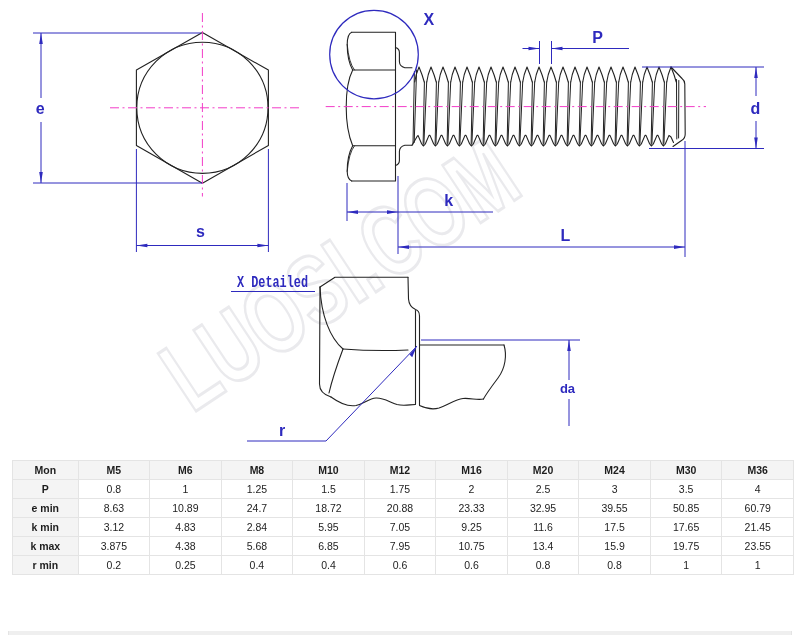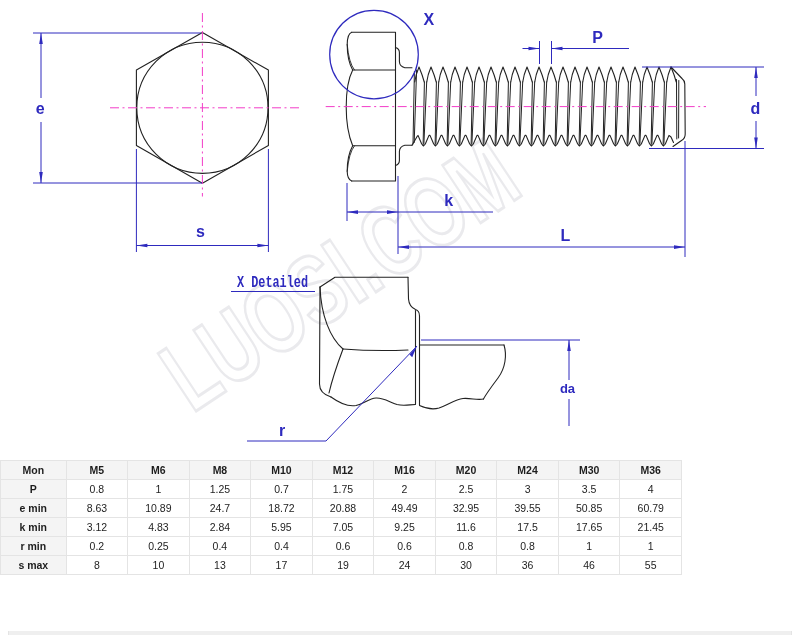--- a/index.html
+++ b/index.html
@@ -1,17 +1,17 @@
 <!DOCTYPE html>
 <html><head><meta charset="utf-8">
 <style>
 html,body{margin:0;padding:0;background:#fff;}
 body{width:800px;height:635px;position:relative;overflow:hidden;font-family:"Liberation Sans",sans-serif;}
 svg{position:absolute;left:0;top:0;}
-#tbl{position:absolute;left:0;top:460px;width:682px;border-collapse:collapse;table-layout:fixed;font-size:10.5px;color:#1d1d1d;}
+#tbl{position:absolute;left:12px;top:460px;width:782px;border-collapse:collapse;table-layout:fixed;font-size:10.5px;color:#1d1d1d;}
 #tbl td{border:1px solid #e4e4e4;text-align:center;height:18px;padding:0;background:#fff;}
 #tbl td.h{background:#f4f4f4;font-weight:bold;}
 #tbl td:first-child{width:64.6px;}
 #band{position:absolute;left:8px;top:631px;width:782px;height:4px;background:#efefef;border-left:1px solid #e4e4e4;border-right:1px solid #e4e4e4;}
 </style></head>
 <body>
 <svg width="800" height="635" viewBox="0 0 800 635">
 <g id="wmg" transform="translate(340,275) rotate(-33.5)">
       <text x="0" y="34" text-anchor="middle" font-family="Liberation Sans, sans-serif" font-size="100" font-weight="bold" fill="none" stroke="#eaeaed" stroke-width="3" textLength="400" lengthAdjust="spacingAndGlyphs">LUOSI.COM</text>
     </g>
@@ -128,75 +128,75 @@
         <td class="h">M20</td>
         <td class="h">M24</td>
         <td class="h">M30</td>
         <td class="h">M36</td>
       </tr>
 <tr>
         <td class="h">P</td>
         <td>0.8</td>
         <td>1</td>
         <td>1.25</td>
-        <td>0.7</td>
+        <td>1.5</td>
         <td>1.75</td>
         <td>2</td>
         <td>2.5</td>
         <td>3</td>
         <td>3.5</td>
         <td>4</td>
       </tr>
 <tr>
         <td class="h">e min</td>
         <td>8.63</td>
         <td>10.89</td>
         <td>24.7</td>
         <td>18.72</td>
         <td>20.88</td>
-        <td>49.49</td>
+        <td>23.33</td>
         <td>32.95</td>
         <td>39.55</td>
         <td>50.85</td>
         <td>60.79</td>
       </tr>
 <tr>
         <td class="h">k min</td>
         <td>3.12</td>
         <td>4.83</td>
         <td>2.84</td>
         <td>5.95</td>
         <td>7.05</td>
         <td>9.25</td>
         <td>11.6</td>
         <td>17.5</td>
         <td>17.65</td>
         <td>21.45</td>
       </tr>
 <tr>
+        <td class="h">k max</td>
+        <td>3.875</td>
+        <td>4.38</td>
+        <td>5.68</td>
+        <td>6.85</td>
+        <td>7.95</td>
+        <td>10.75</td>
+        <td>13.4</td>
+        <td>15.9</td>
+        <td>19.75</td>
+        <td>23.55</td>
+      </tr>
+<tr>
         <td class="h">r min</td>
         <td>0.2</td>
         <td>0.25</td>
         <td>0.4</td>
         <td>0.4</td>
         <td>0.6</td>
         <td>0.6</td>
         <td>0.8</td>
         <td>0.8</td>
         <td>1</td>
         <td>1</td>
       </tr>
-<tr>
-        <td class="h">s max</td>
-        <td>8</td>
-        <td>10</td>
-        <td>13</td>
-        <td>17</td>
-        <td>19</td>
-        <td>24</td>
-        <td>30</td>
-        <td>36</td>
-        <td>46</td>
-        <td>55</td>
-      </tr>
 </tbody>
   </table>
 <div id="band"></div>
 
 </body></html>

